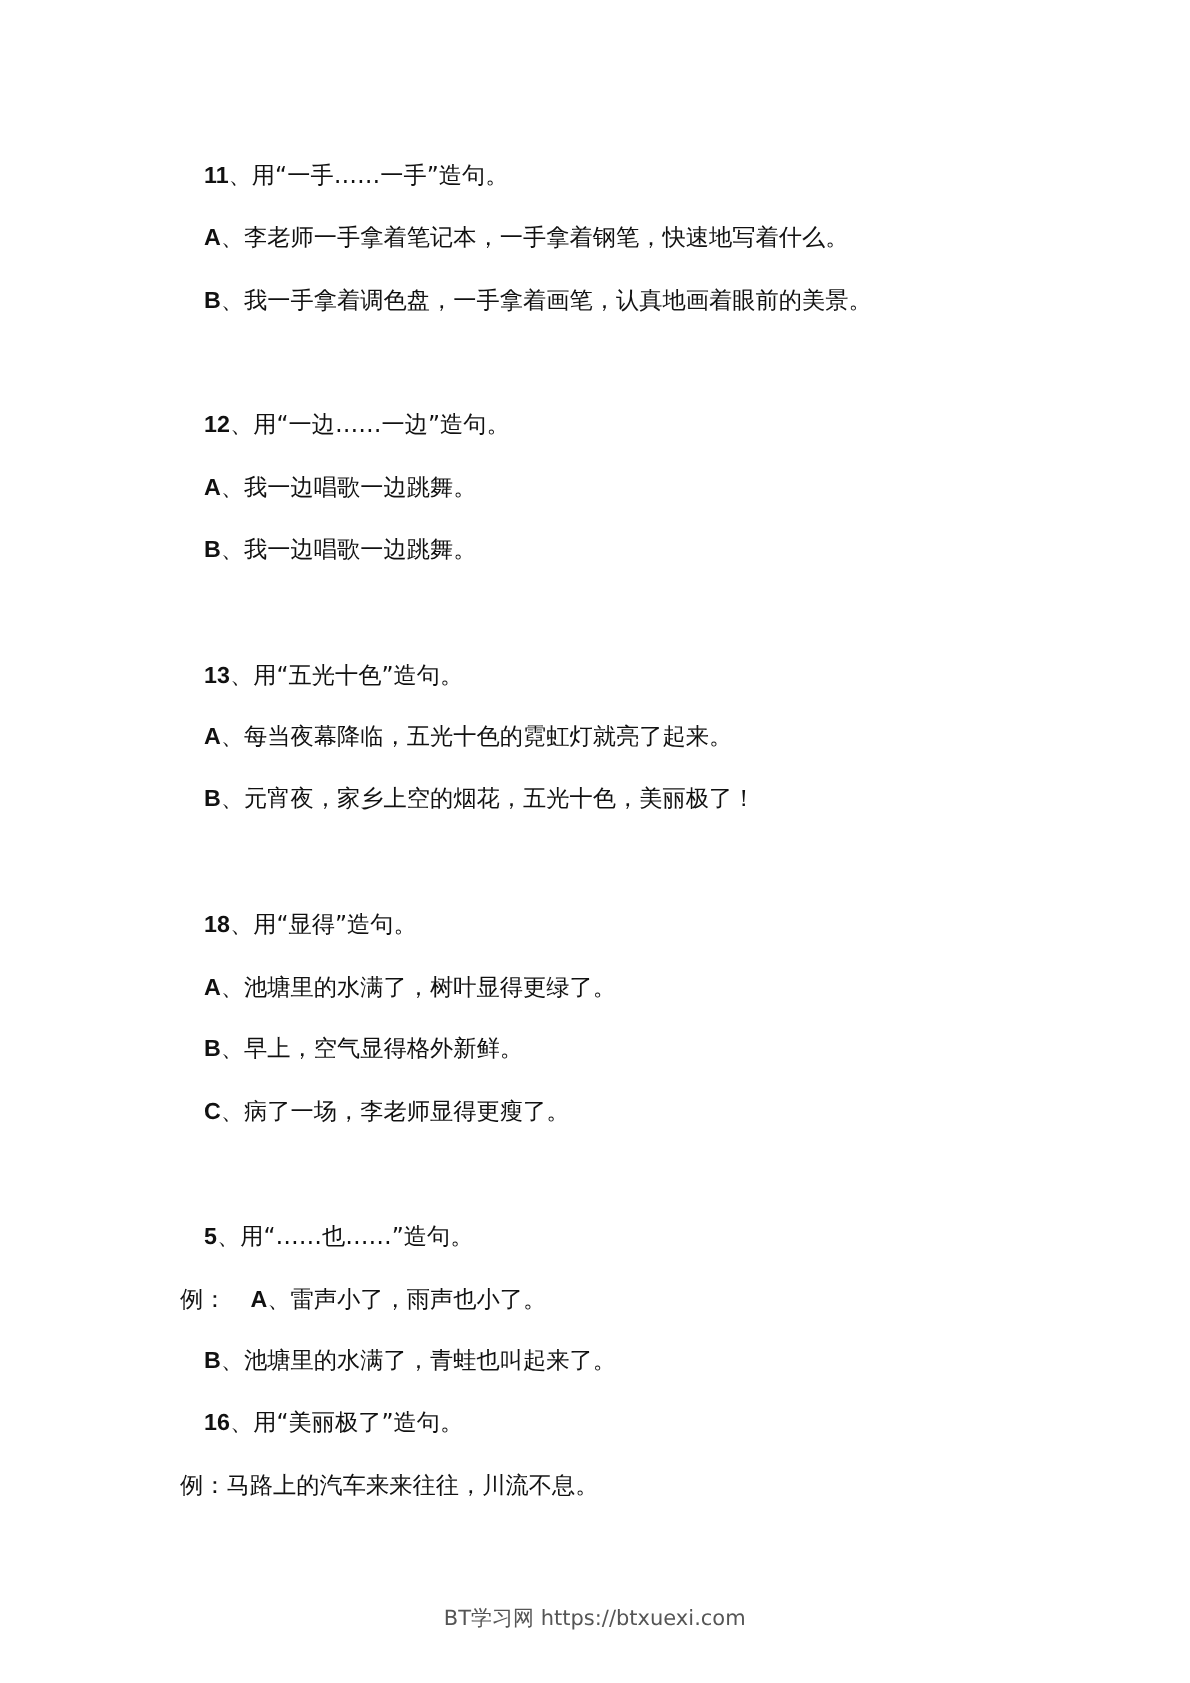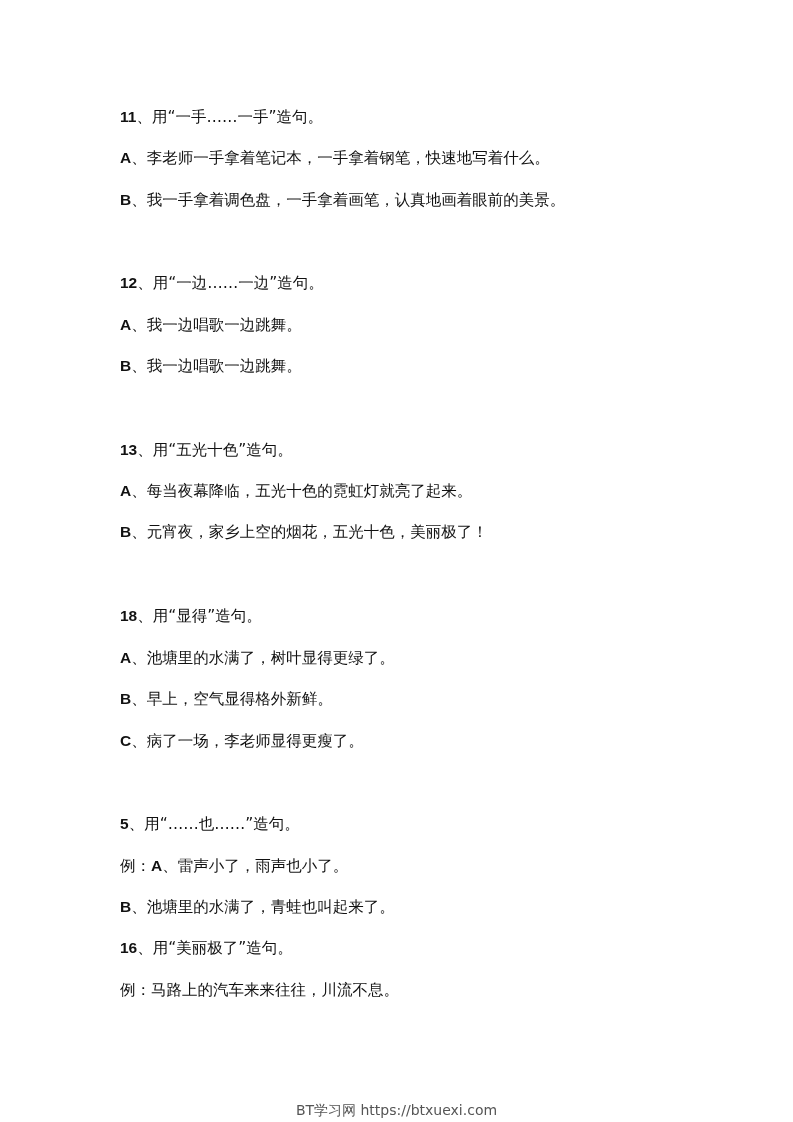--- a/index.html
+++ b/index.html
@@ -1,21 +1,21 @@
 <!DOCTYPE html>
 <html><head>
   <meta charset="utf-8">
   <style>
     html, body { margin:0; padding:0; background:#ffffff; }
     body { width:793px; height:1122px; position:relative; overflow:hidden;
            font-family: "DejaVu Sans", "Liberation Sans", sans-serif; color:#111; }
     .line { position:absolute; left:120px; font-size:15.5px; line-height:20px; white-space:nowrap; }
-    .label { font-family: "Liberation Sans", sans-serif; font-weight:bold; }
+    .label { font-family: "Liberation Sans", sans-serif; font-weight:bold;margin-left:16px; }
     .footer { position:absolute; top:1070px; left:0; width:793px; text-align:center;
-              font-size:14px; color:#555; font-family: "DejaVu Sans", sans-serif; margin-top: 32px; }
+              font-size:14px; color:#555; font-family: "DejaVu Sans", sans-serif; }
   </style>
 </head>
 <body>
 
 <div class="line" style="top:107px"><span class="label">11</span><span>、用“一手……一手”造句。</span></div>
 <div class="line" style="top:148px"><span class="label">A</span><span>、李老师一手拿着笔记本，一手拿着钢笔，快速地写着什么。</span></div>
 <div class="line" style="top:190px"><span class="label">B</span><span>、我一手拿着调色盘，一手拿着画笔，认真地画着眼前的美景。</span></div>
 
 <div class="line" style="top:273px"><span class="label">12</span><span>、用“一边……一边”造句。</span></div>
 <div class="line" style="top:315px"><span class="label">A</span><span>、我一边唱歌一边跳舞。</span></div>

